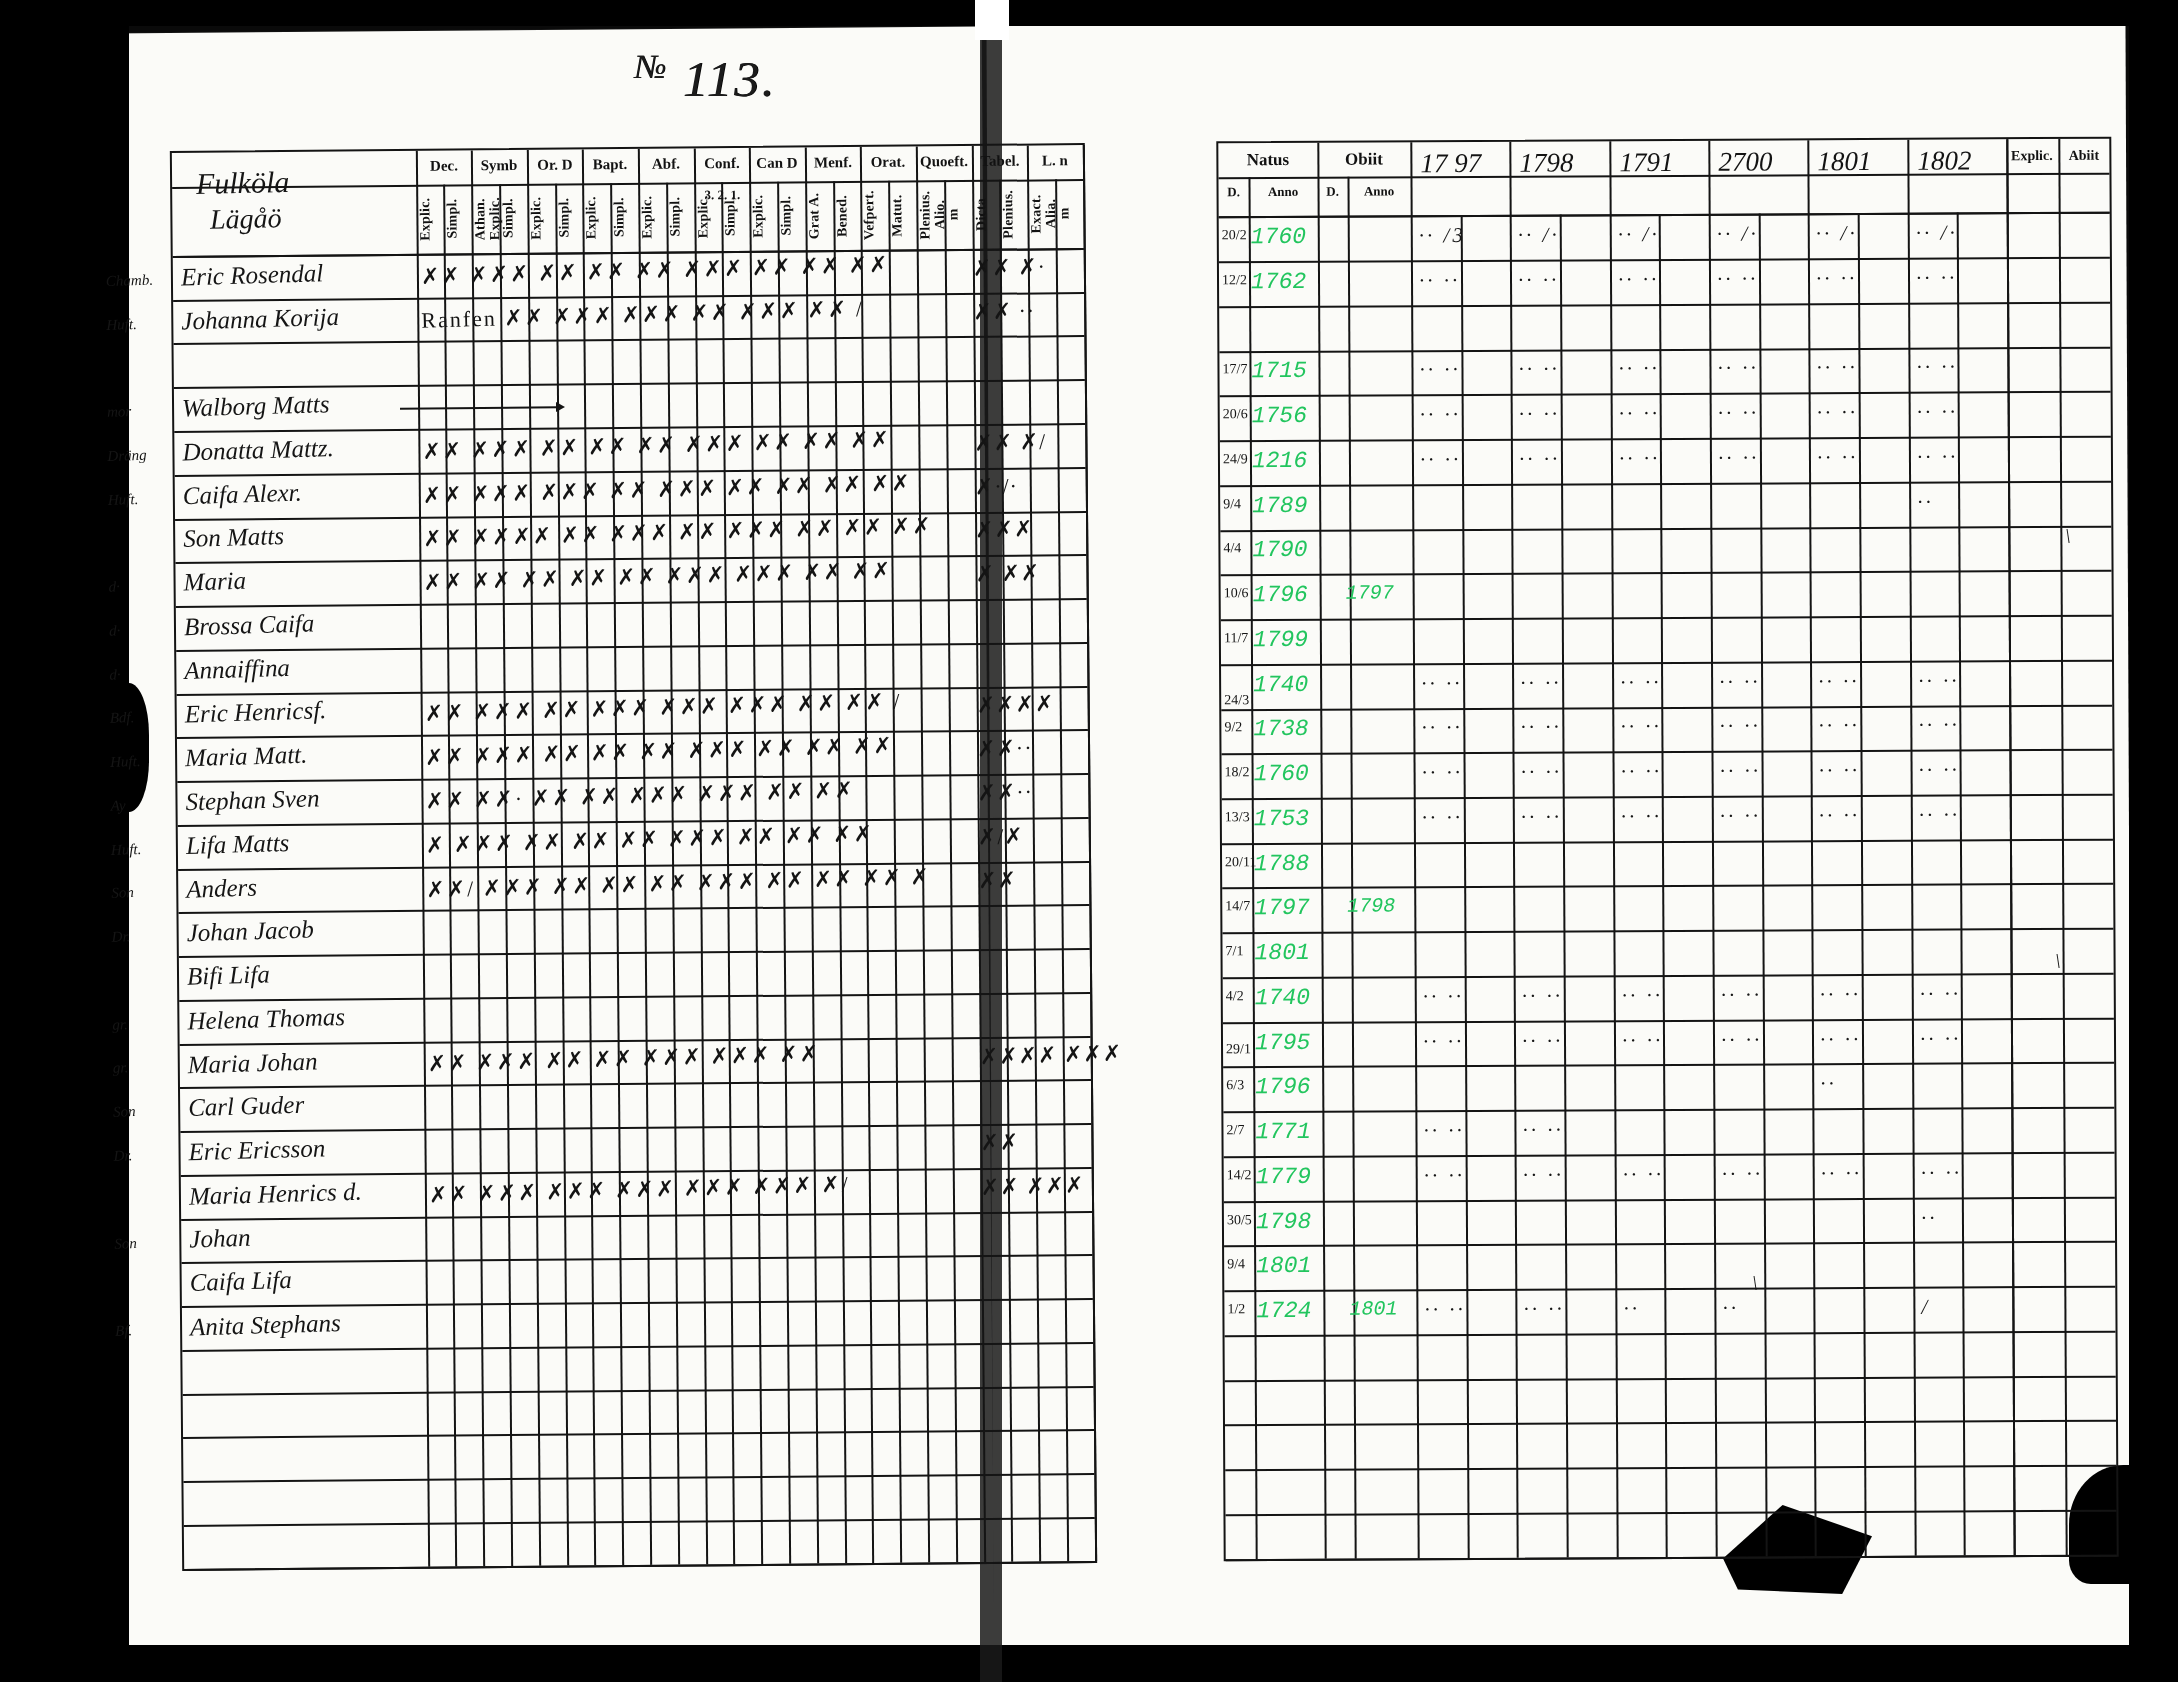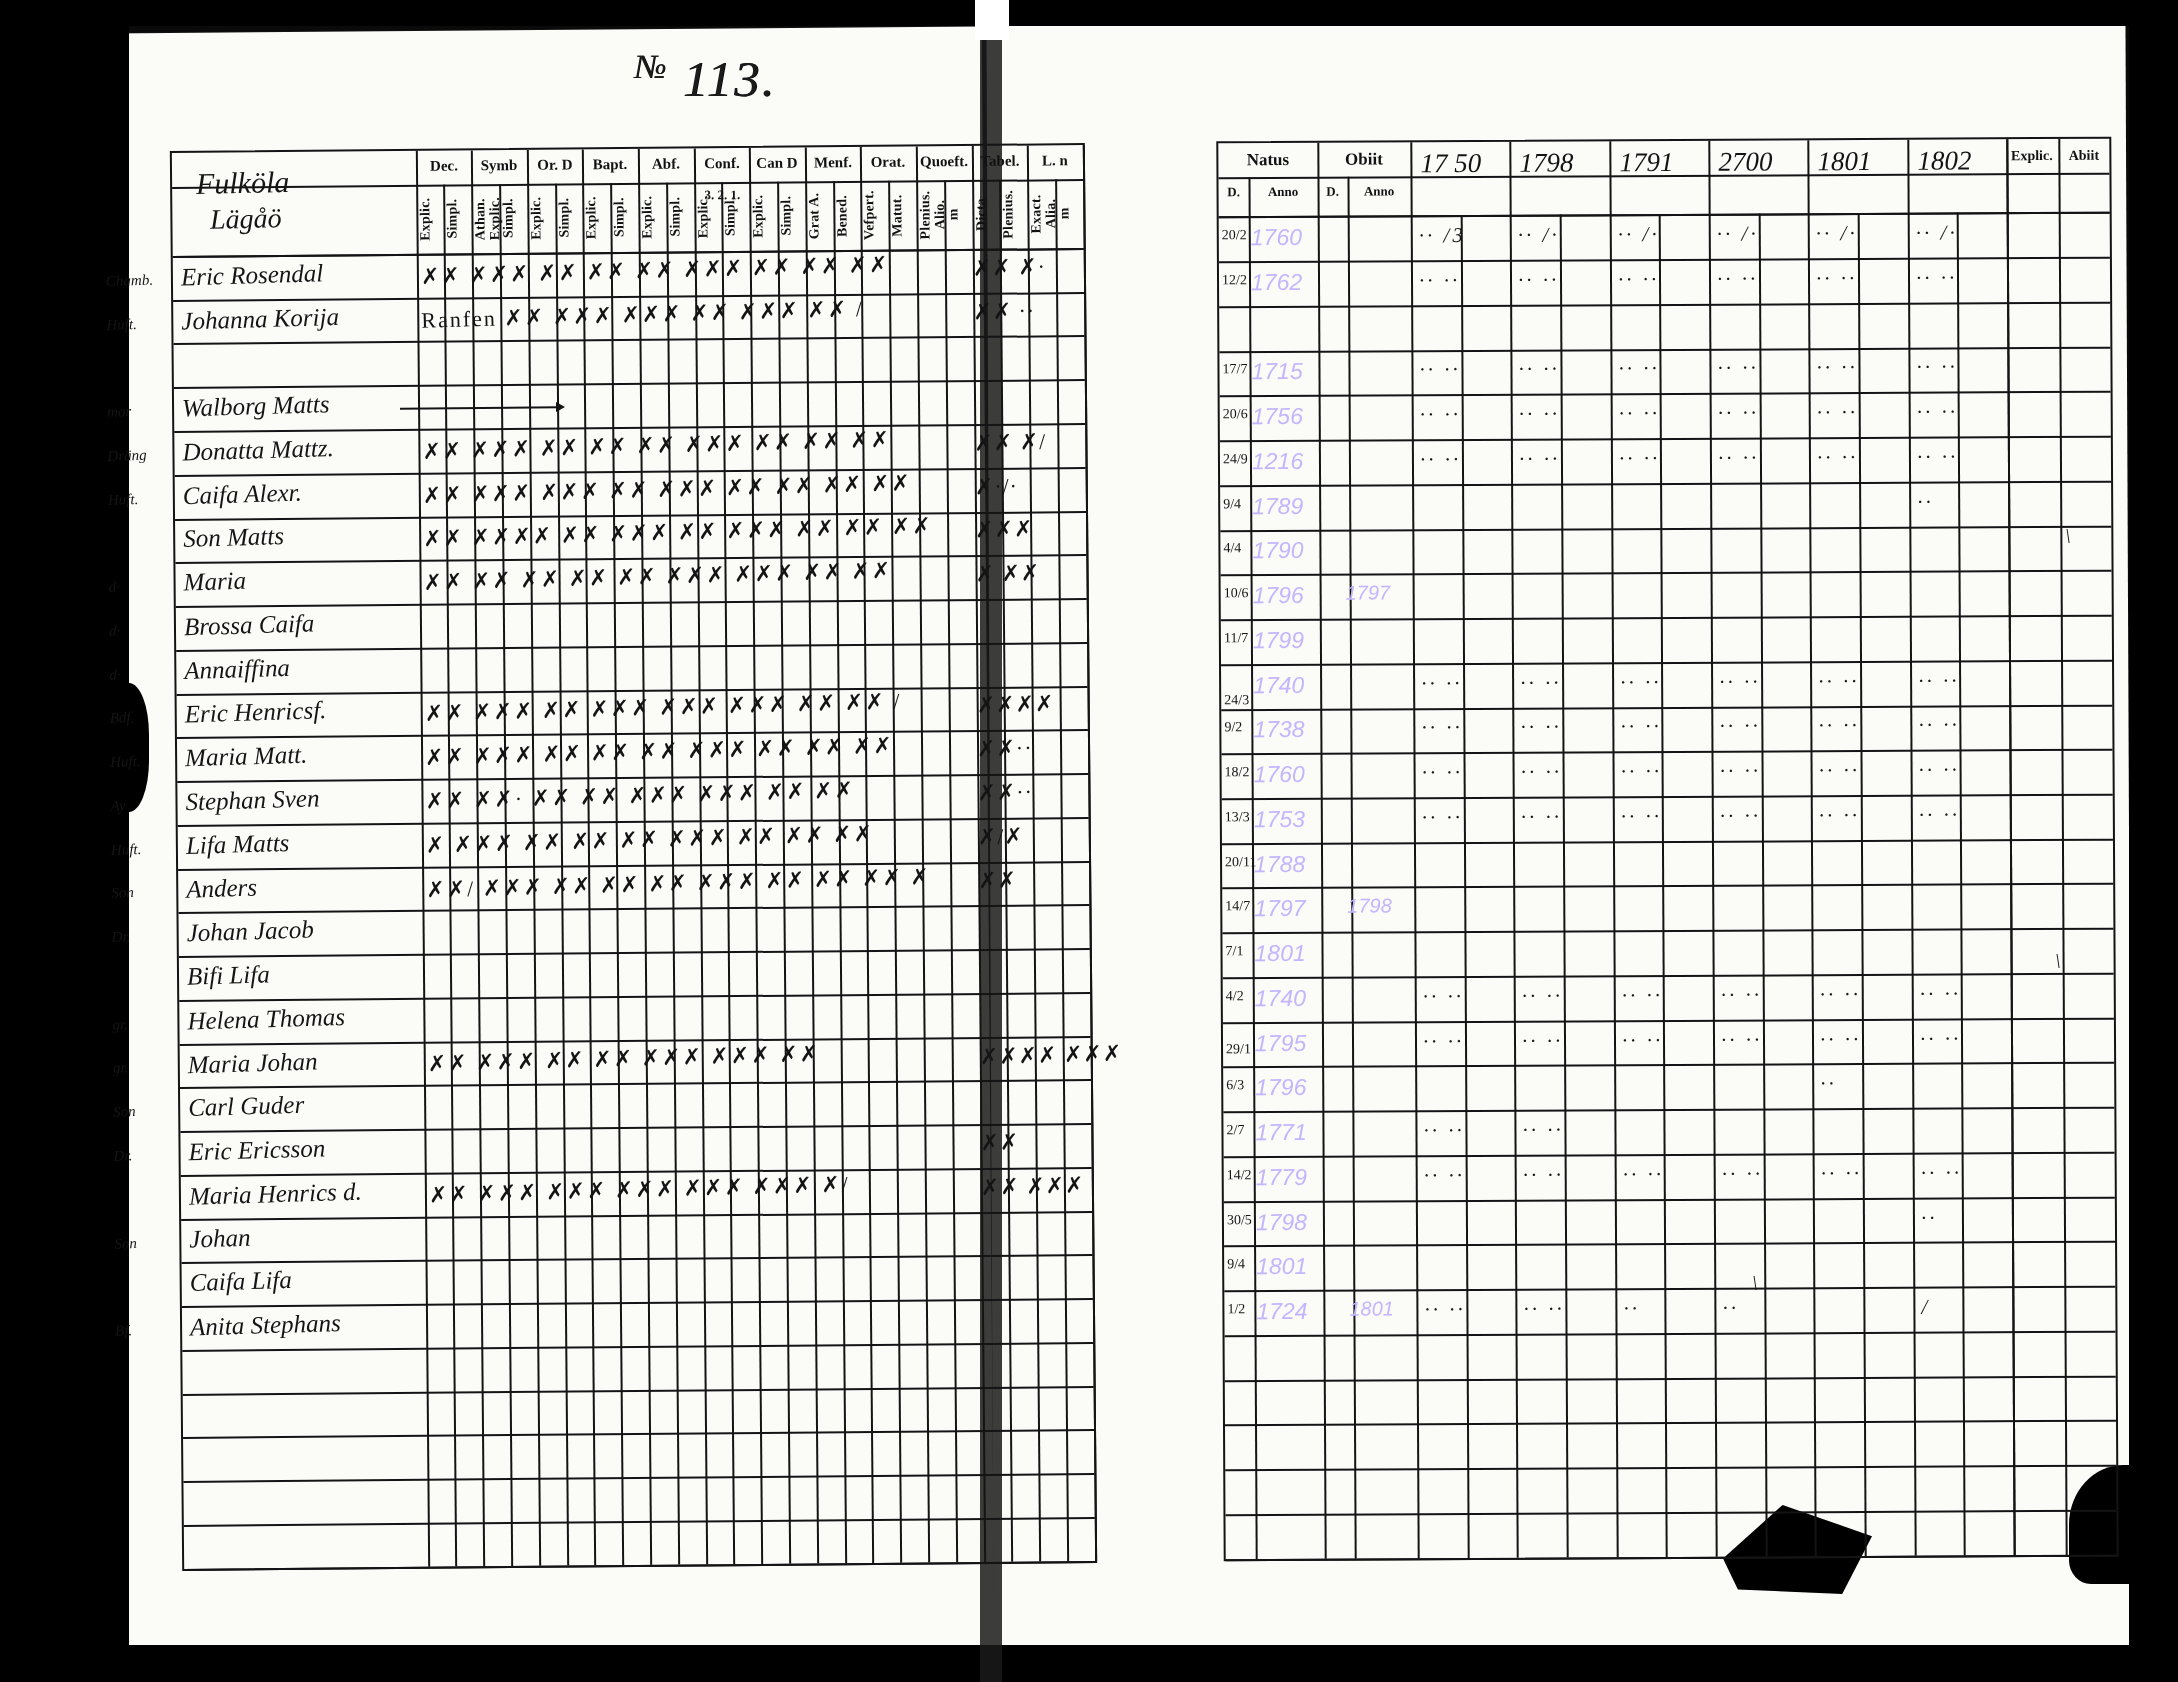--- a/index.html
+++ b/index.html
@@ -67,22 +67,22 @@
     font-style:italic;font-size:25px;white-space:nowrap;
     transform:rotate(-1.2deg);
   }
   .hand.tiny{font-size:15px;}
   .marks{
     position:absolute;color:#141414;font-size:25px;letter-spacing:6px;
     font-family:"Liberation Serif",serif;white-space:nowrap;
     transform:rotate(-1deg);
   }
   .yr{
-    position:absolute;font-size:23px;font-style:italic;color:#c4b5fd;
-    font-family:Liberation Sans, sans-serif;white-space:nowrap;text-align:right;
+    position:absolute;font-size:23px;font-style:italic;color:#22c55e;
+    font-family:Liberation Mono, monospace;white-space:nowrap;text-align:right;
   }
   .dd{
     position:absolute;font-size:14px;color:#161616;
     font-family:"Liberation Serif",serif;white-space:nowrap;line-height:1;
   }
   .pair{
     position:absolute;font-size:21px;color:#161616;letter-spacing:3px;
     font-family:"Liberation Serif",serif;white-space:nowrap;font-style:italic;
   }
   .colyear{
@@ -297,21 +297,21 @@
       <div class="vline" style="left:30px;top:34px;"></div>
       <div class="vline" style="left:129px;top:34px;"></div>
       <div class="hdr" style="left: 0px; top: 8px; width: 99px; font-size: 17px;">Natus</div>
       <div class="hdr" style="left: 0px; top: 42px; width: 30px; font-size: 13px;">D.</div>
       <div class="hdr" style="left: 30px; top: 42px; width: 69px; font-size: 13px;">Anno</div>
       <div class="hdr" style="left: 99px; top: 8px; width: 93px; font-size: 17px;">Obiit</div>
       <div class="hdr" style="left: 99px; top: 42px; width: 30px; font-size: 13px;">D.</div>
       <div class="hdr" style="left: 129px; top: 42px; width: 63px; font-size: 13px;">Anno</div>
       <div class="vline" style="left:291px;"></div>
       <div class="vline" style="left:242px;top:73px;"></div>
-      <div class="colyear" style="left: 202px; top: 6px;">17 50</div>
+      <div class="colyear" style="left: 202px; top: 6px;">17 97</div>
       <div class="vline" style="left:391px;"></div>
       <div class="vline" style="left:341px;top:73px;"></div>
       <div class="colyear" style="left: 301px; top: 6px;">1798</div>
       <div class="vline" style="left:490px;"></div>
       <div class="vline" style="left:440px;top:73px;"></div>
       <div class="colyear" style="left: 401px; top: 6px;">1791</div>
       <div class="vline" style="left:589px;"></div>
       <div class="vline" style="left:540px;top:73px;"></div>
       <div class="colyear" style="left: 500px; top: 6px;">2700</div>
       <div class="vline" style="left:689px;"></div>

